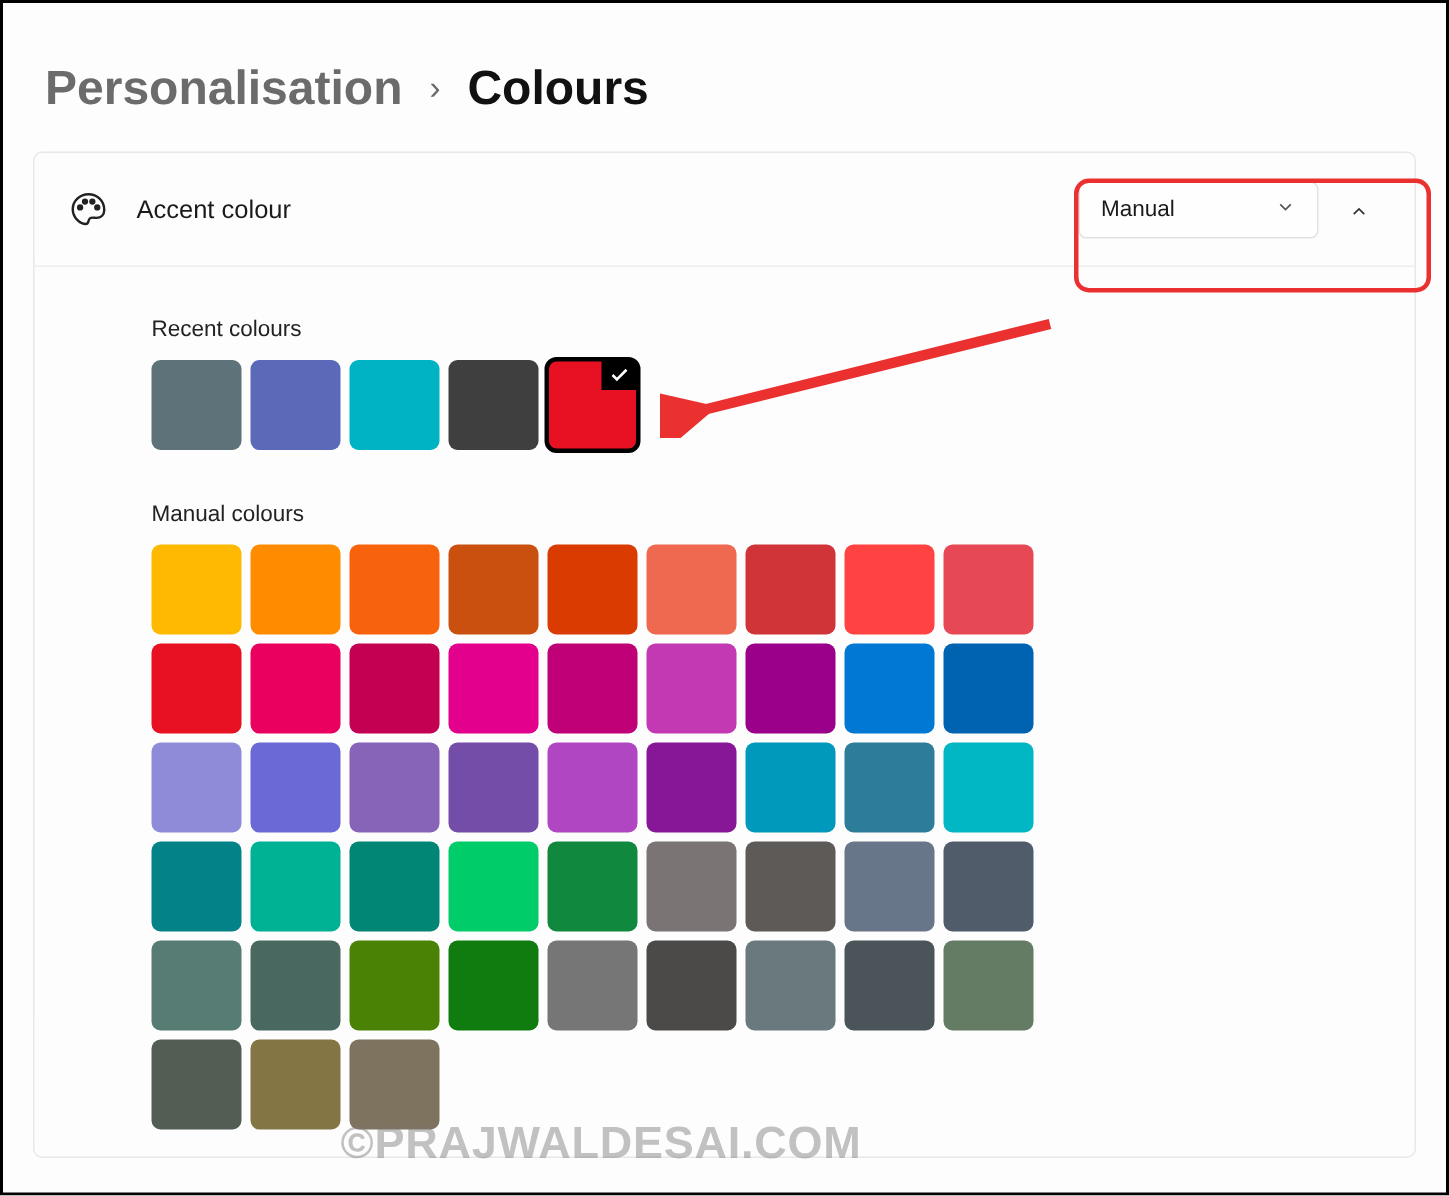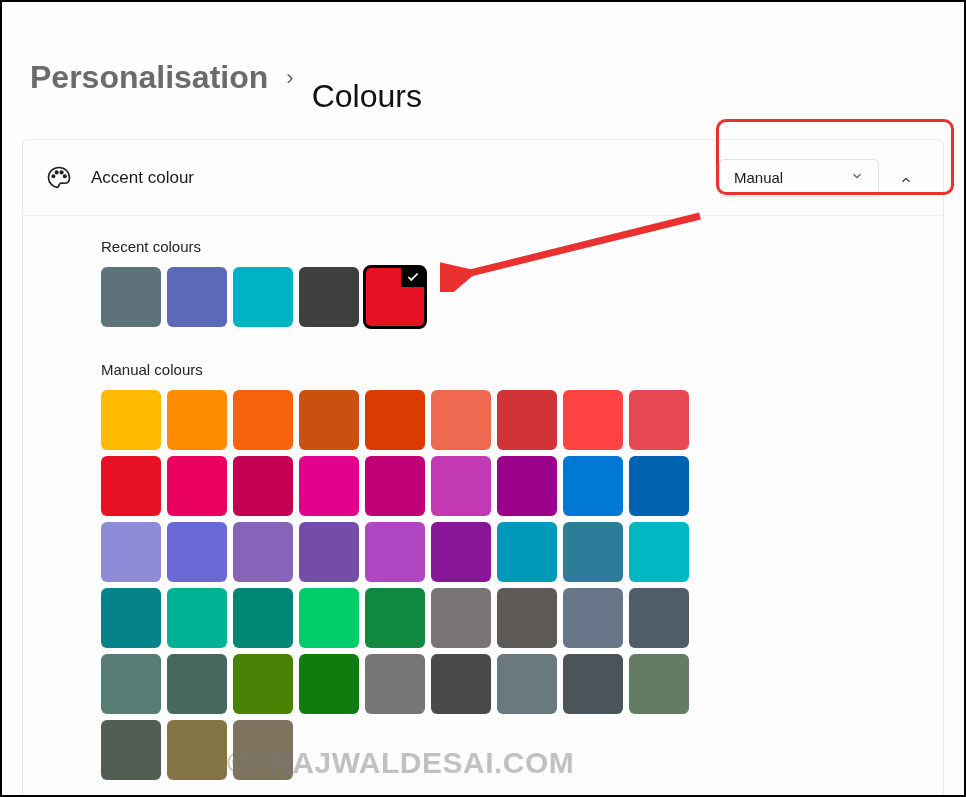--- a/index.html
+++ b/index.html
@@ -20,21 +20,21 @@
   }
   .breadcrumb {
     display: flex;
     align-items: center;
     gap: 18px;
     padding: 38px 28px 24px 28px;
     font-size: 32px;
   }
   .breadcrumb .parent { color: #6b6b6b; font-weight: 700; }
   .breadcrumb .sep { color: #6b6b6b; font-size: 22px; }
-  .breadcrumb .current { color: #111; font-weight: 400; margin-top: 38px; }
+  .breadcrumb .current { color: #111; font-weight: 700; }
   .card {
     margin: 0 20px 20px 20px;
     border: 1px solid #e8e8e8;
     border-radius: 6px;
     background: #fdfdfd;
     position: relative;
   }
   .card-header {
     display: flex;
     align-items: center;
@@ -87,21 +87,21 @@
     border: 3px solid #eb3030;
     border-radius: 10px;
     pointer-events: none;
   }
   .card-body {
     padding: 18px 22px 18px 78px;
   }
   .section-label {
     font-size: 15px;
     color: #222;
-    margin: 4px 0 12px 0;
+    margin: 15px 0 12px 0;
   }
   .swatch-row {
     display: flex;
     flex-wrap: wrap;
     gap: 6px;
     margin-bottom: 34px;
   }
   .swatch-grid {
     display: flex;
     flex-wrap: wrap;

